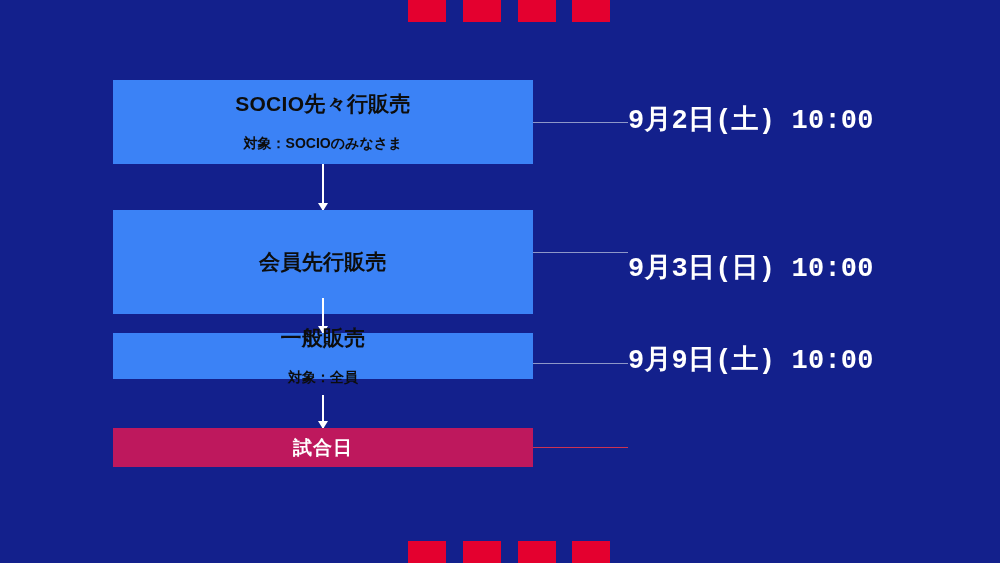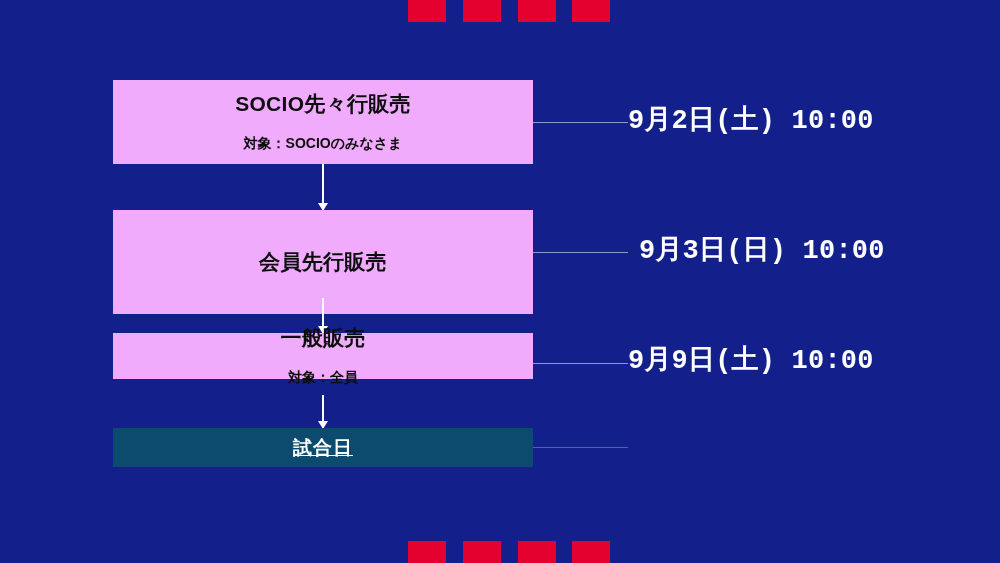--- a/index.html
+++ b/index.html
@@ -49,21 +49,21 @@
     position: absolute;
     left: 113px;
     top: 0;
     width: 420px;
     height: 563px;
   }
   .node {
     position: absolute;
     left: 0;
     width: 420px;
-    background: #f0abfc;
+    background: #3b82f6;
     box-sizing: border-box;
     display: flex;
     flex-direction: column;
     align-items: center;
     justify-content: center;
     color: #0d0d0d;
   }
   .node .n-title {
     font-size: 21px;
     font-weight: bold;
@@ -72,23 +72,22 @@
     white-space: nowrap;
   }
   .node .n-sub {
     font-size: 14px;
     font-weight: bold;
     line-height: 1.2;
     margin-top: 19px;
     white-space: nowrap;
   }
   .node.match {
-    background: #0c4a6e;
+    background: #be185d;
     color: #ffffff;
-    text-decoration: underline;
   }
   .node.match .n-title {
     font-size: 19px;
     letter-spacing: 1px;
   }
 
   #node0 { top: 80px;  height: 84px; }
   #node1 { top: 210px; height: 104px; align-items: center; }
   #node2 { top: 333px; height: 46px; }
   #node3 { top: 428px; height: 39px; }
@@ -136,21 +135,21 @@
     left: 0;
     color: #ffffff;
     font-size: 27px;
     font-weight: bold;
     line-height: 1.28;
     letter-spacing: 0.2px;
     white-space: nowrap;
     font-family: Liberation Mono, monospace;
   }
   #date0 { top: 104px; }
-  #date1 { top: 234px; margin-left: 11px; }
+  #date1 { top: 252px; }
   #date2 { top: 344px; }
   #date3 { top: 411px; }
   .date-item .d-line2 { display: block; }
 </style>
 </head>
 <body>
 
 <div id="stage">
 
   <div class="deco-strip top">

